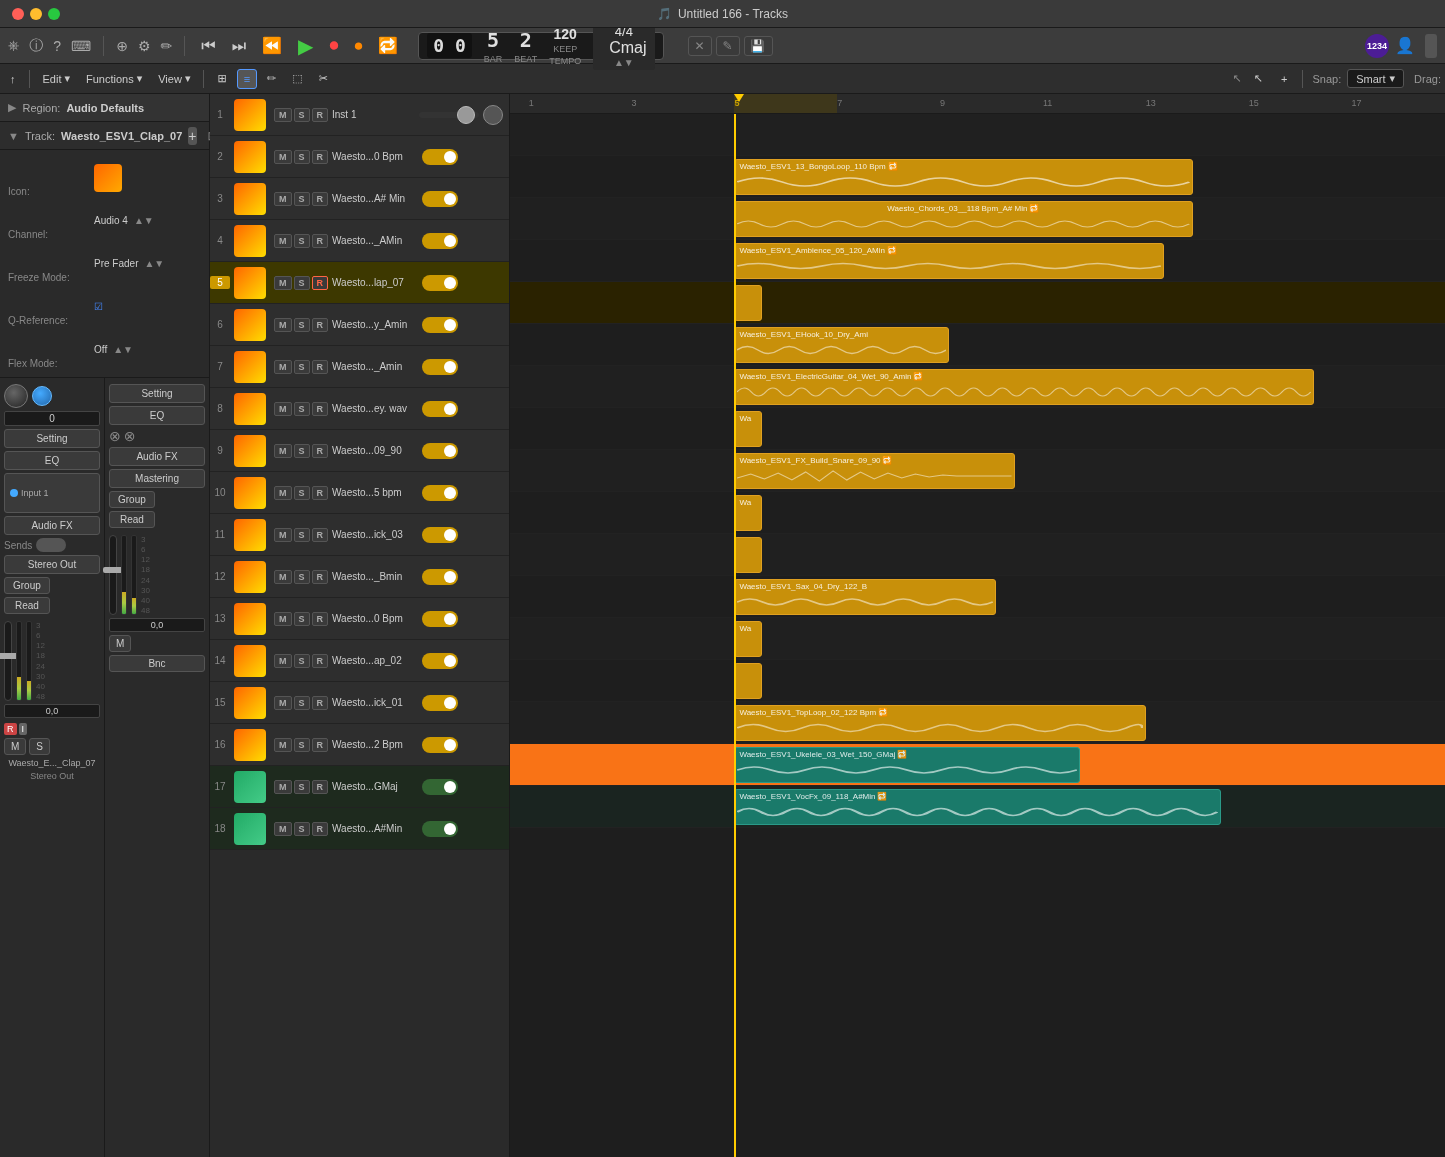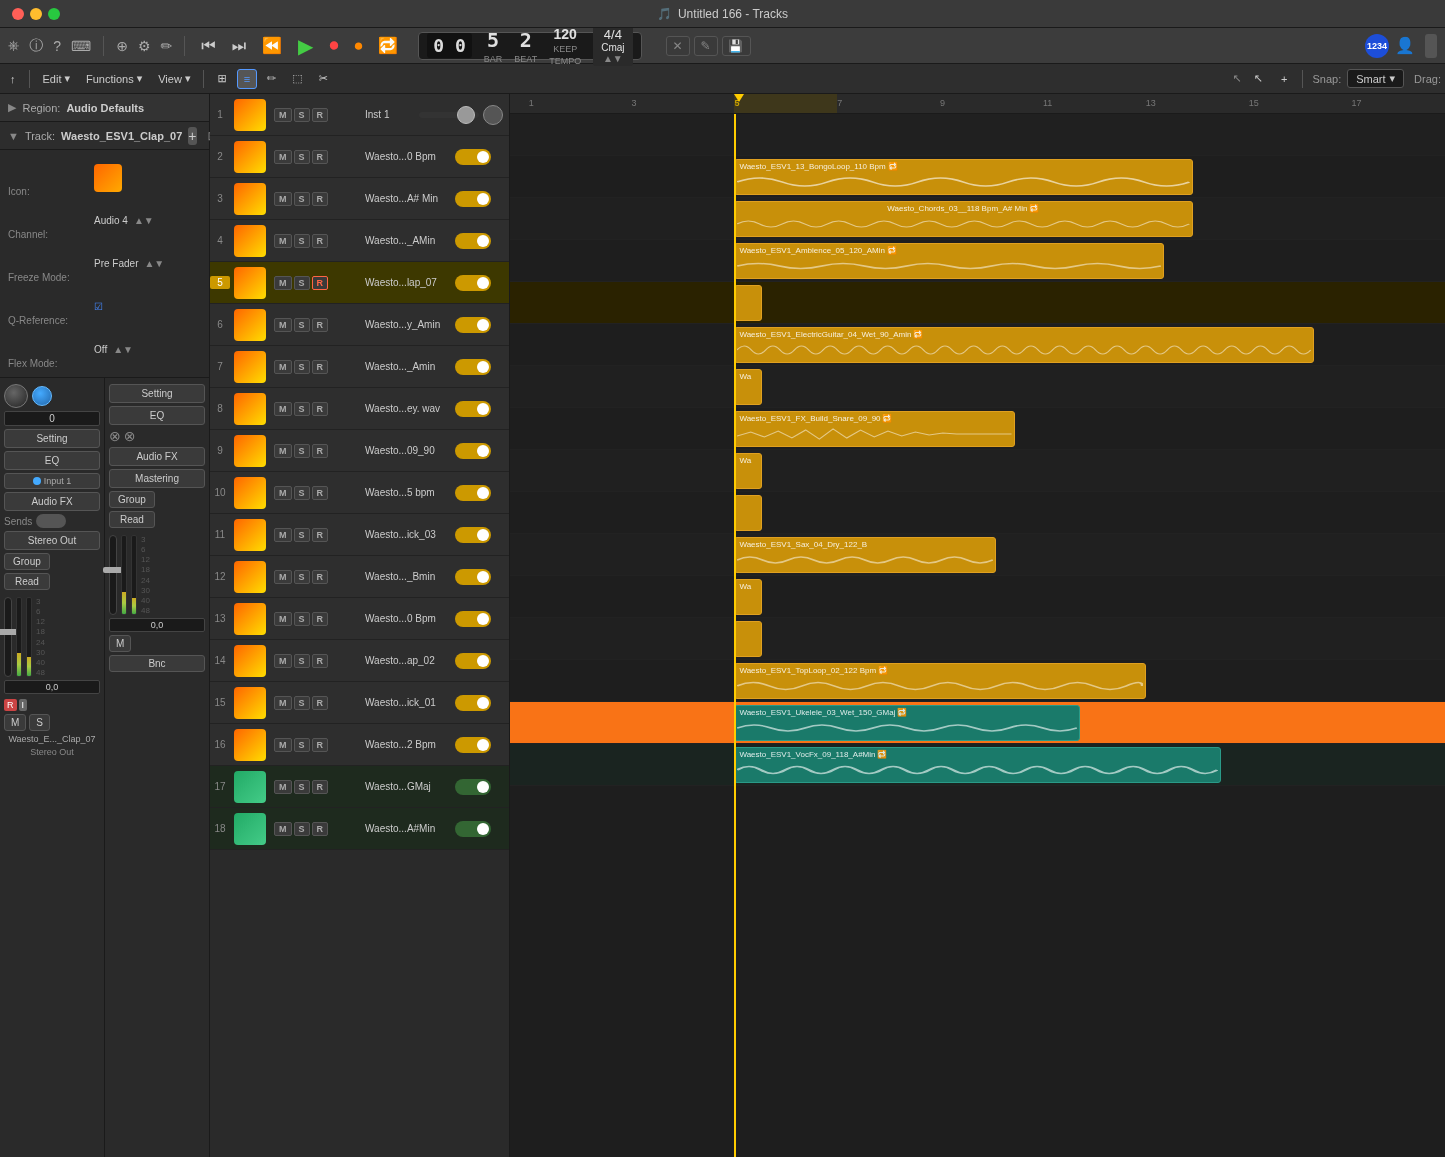--- a/index.html
+++ b/index.html
@@ -59,24 +59,24 @@
       gap: 12px;
       height: 28px;
       margin: 0 8px;
     }
     .time-num-large { font-size: 20px; font-weight: bold; color: #e0e0e0; font-family: monospace; }
     .time-label { font-size: 9px; color: #888; margin-top: 2px; }
     .time-section { display: flex; flex-direction: column; align-items: center; }
     .tempo-section { display: flex; flex-direction: column; align-items: center; }
     .tempo-val { font-size: 14px; font-weight: bold; color: #e0e0e0; }
     .meter-val { font-size: 13px; font-weight: normal; color: #e0e0e0; }
-    .key-val { font-size: 10px; color: #e0e0e0; }
+    .key-val { font-size: 16px; color: #e0e0e0; margin-left: 8px; }
     .time-arrows { font-size: 10px; color: #888; }
     .user-section { display: flex; align-items: center; gap: 6px; margin-left: auto; }
-    .user-avatar { width: 24px; height: 24px; background: #1d4ed8; border-radius: 50%; display: flex; align-items: center; justify-content: center; font-size: 9px; color: white; font-weight: bold; }
+    .user-avatar { width: 24px; height: 24px; background: #4c1d95; border-radius: 50%; display: flex; align-items: center; justify-content: center; font-size: 9px; color: white; font-weight: bold; }
 
     
     .toolbar-row {
       height: 30px;
       background: #2e2e2e;
       display: flex;
       align-items: center;
       padding: 0 4px;
       gap: 4px;
       border-bottom: 1px solid #1a1a1a;
@@ -235,21 +235,20 @@
     }
     .msrb-r { color: #ff6644; border-color: #ff6644; }
     .track-name-label {
       flex: 1;
       font-size: 10px;
       color: #ccc;
       white-space: nowrap;
       overflow: hidden;
       text-overflow: ellipsis;
       max-width: 90px;
-      margin-left: 33px;
     }
     .track-toggle {
       width: 36px; height: 16px;
       background: #aa8800;
       border-radius: 8px;
       position: relative;
       margin-right: 6px;
       flex-shrink: 0;
     }
     .track-toggle-on { background: #cc9900; }
@@ -333,21 +332,21 @@
       top: 0;
       width: 2px;
       background: #ffcc00;
       z-index: 20;
       pointer-events: none;
     }
 
     .input-monitor-btn { 
       display: flex; align-items: center; gap: 3px; 
       background: #3a3a3a; border: 1px solid #555; border-radius: 3px;
-      padding: 2px 5px; font-size: 9px; color: #aaa; cursor: pointer; justify-content: center;
+      padding: 14px 5px; font-size: 9px; color: #aaa; cursor: pointer;
     }
     .input-monitor-dot { width: 8px; height: 8px; border-radius: 50%; background: #555; }
     .input-monitor-dot-active { background: #44aaff; }
   </style>
 </head>
 <body>
 
 <div class="title-bar">
   <div class="title-bar-controls">
     <div class="traffic-light tl-close"></div>
@@ -894,20 +893,30 @@
           </div>
         </div>
       </div>
 
       <div class="arrange-track-row" style="background:#2a2200;">
         <div class="audio-clip audio-clip-yellow" style="left:24%;width:3%;min-width:12px;">
           <div class="audio-clip-header"></div>
         </div>
       </div>
 
+      <div class="arrange-track-row">
+        <div class="audio-clip audio-clip-yellow" style="left:24%;width:23%;">
+          <div class="audio-clip-header">Waesto_ESV1_EHook_10_Dry_Ami</div>
+          <div class="audio-clip-wave">
+            <svg width="100%" height="20" viewBox="0 0 200 20" preserveAspectRatio="none">
+                <path d="M0,10 Q10,3 20,10 Q30,17 40,10 Q50,3 60,10 Q70,17 80,10 Q90,3 100,10 Q110,17 120,10 Q130,3 140,10 Q150,17 160,10 Q170,3 180,10 Q190,17 200,10" stroke="rgba(255,255,255,0.5)" stroke-width="1.5" fill="none"></path>
+              </svg>
+          </div>
+        </div>
+      </div>
 
       <div class="arrange-track-row">
         <div class="audio-clip audio-clip-yellow" style="left:24%;width:62%;">
           <div class="audio-clip-header">Waesto_ESV1_ElectricGuitar_04_Wet_90_Amin 🔁</div>
           <div class="audio-clip-wave">
             <svg width="100%" height="20" viewBox="0 0 400 20" preserveAspectRatio="none">
                 <path d="M0,10 Q5,2 10,10 Q15,18 20,10 Q25,2 30,10 Q35,18 40,10 Q45,2 50,10 Q55,18 60,10 Q65,2 70,10 Q75,18 80,10 Q85,2 90,10 Q95,18 100,10 Q105,2 110,10 Q115,18 120,10 Q125,2 130,10 Q135,18 140,10 Q145,2 150,10 Q155,18 160,10 Q165,2 170,10 Q175,18 180,10 Q185,2 190,10 Q195,18 200,10 Q205,2 210,10 Q215,18 220,10 Q225,2 230,10 Q235,18 240,10 Q245,2 250,10 Q255,18 260,10 Q265,2 270,10 Q275,18 280,10 Q285,2 290,10 Q295,18 300,10 Q305,2 310,10 Q315,18 320,10 Q325,2 330,10 Q335,18 340,10 Q345,2 350,10 Q355,18 360,10 Q365,2 370,10 Q375,18 380,10 Q385,2 390,10 Q395,18 400,10" stroke="rgba(255,255,255,0.5)" stroke-width="1" fill="none"></path>
               </svg>
           </div>
         </div>

